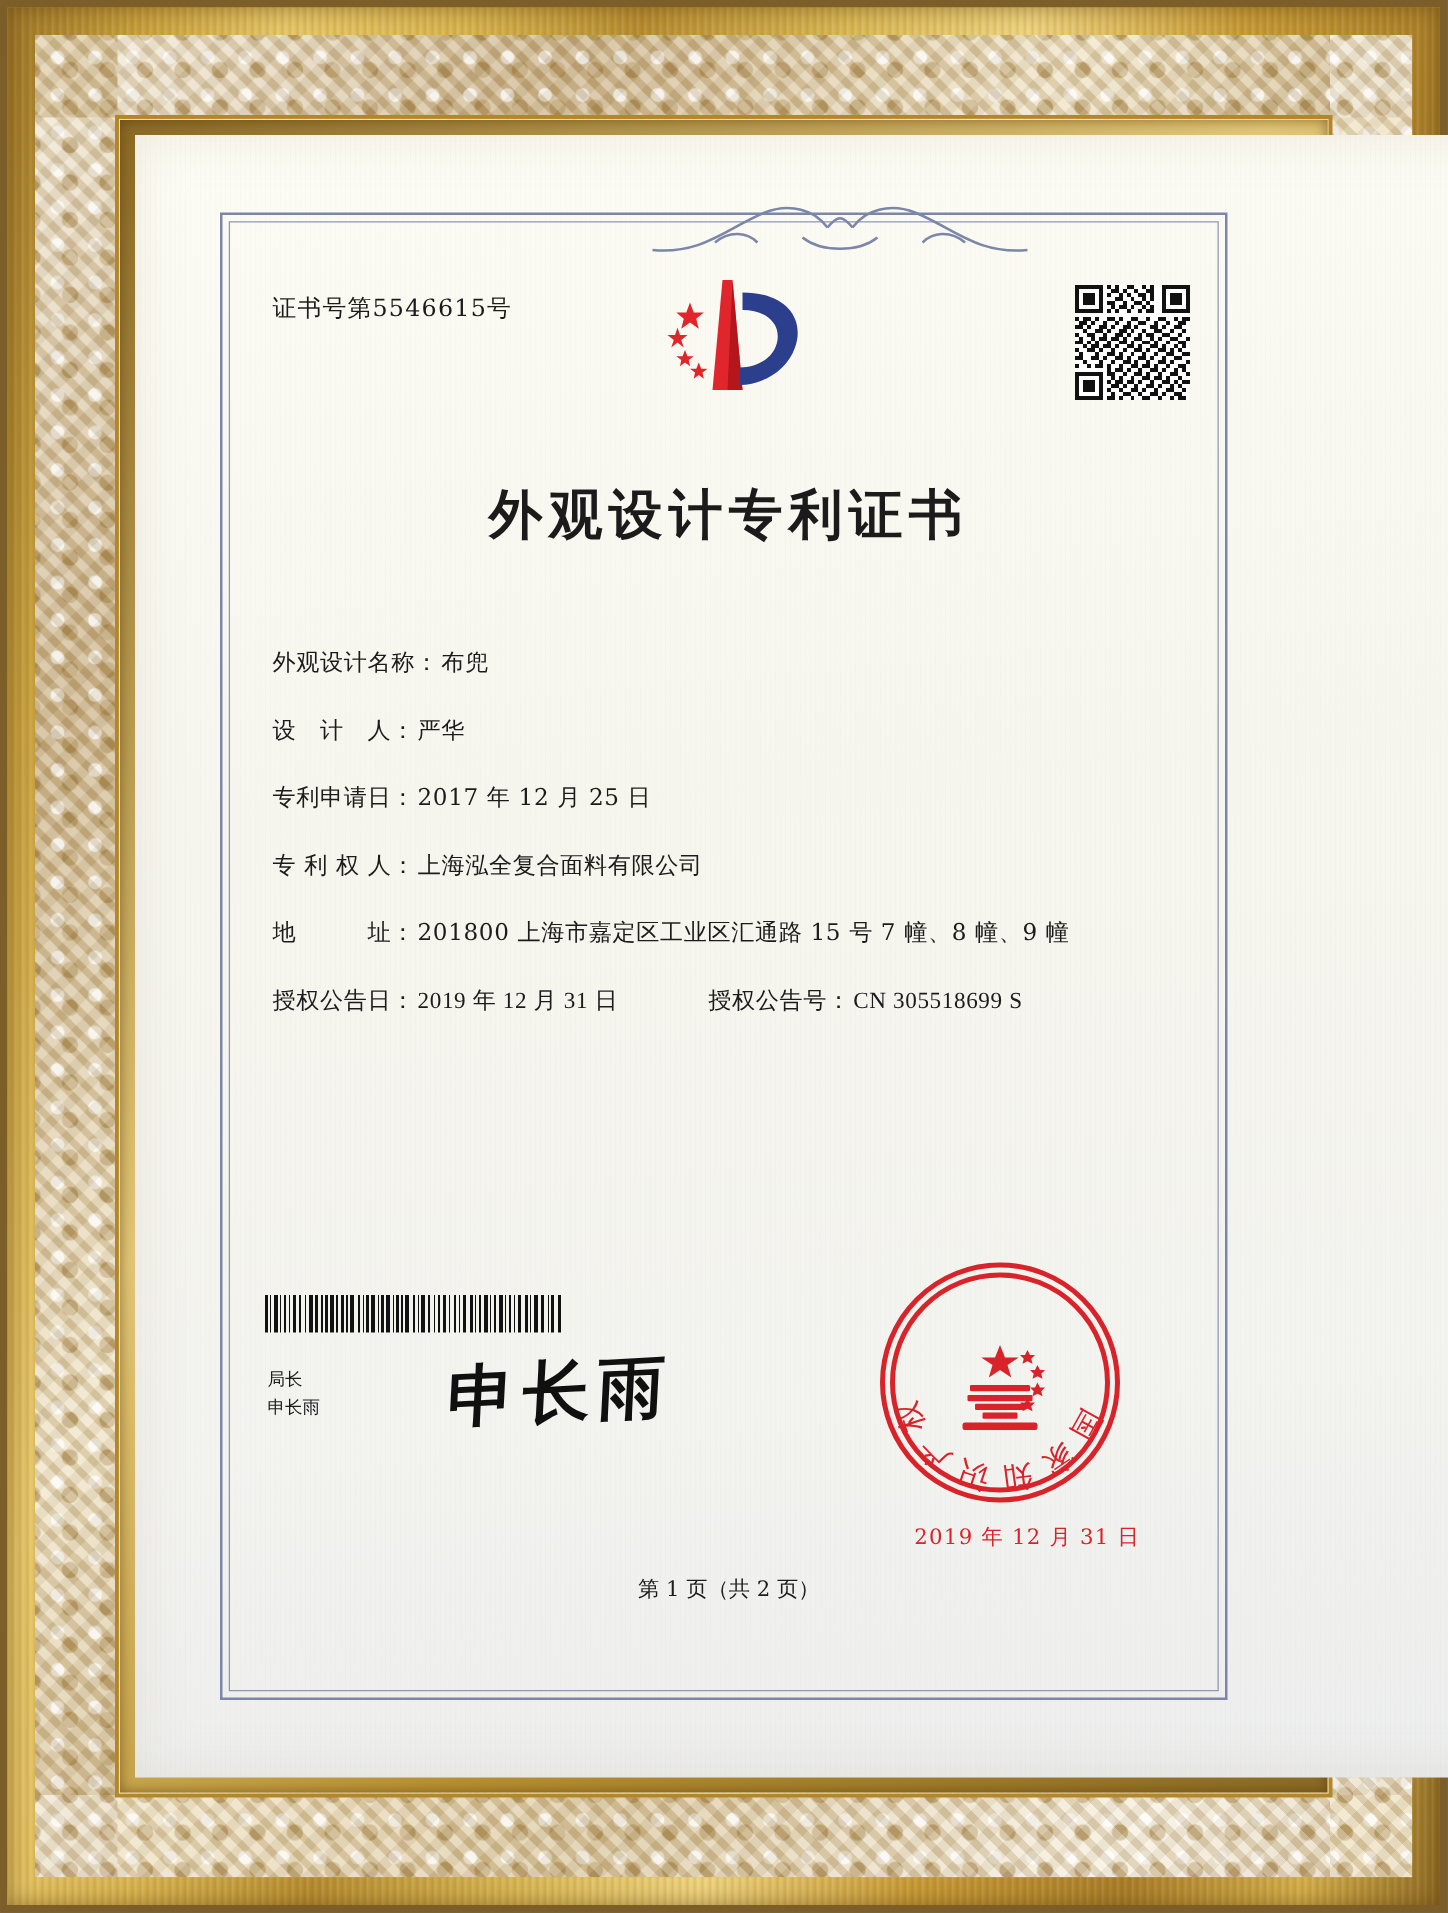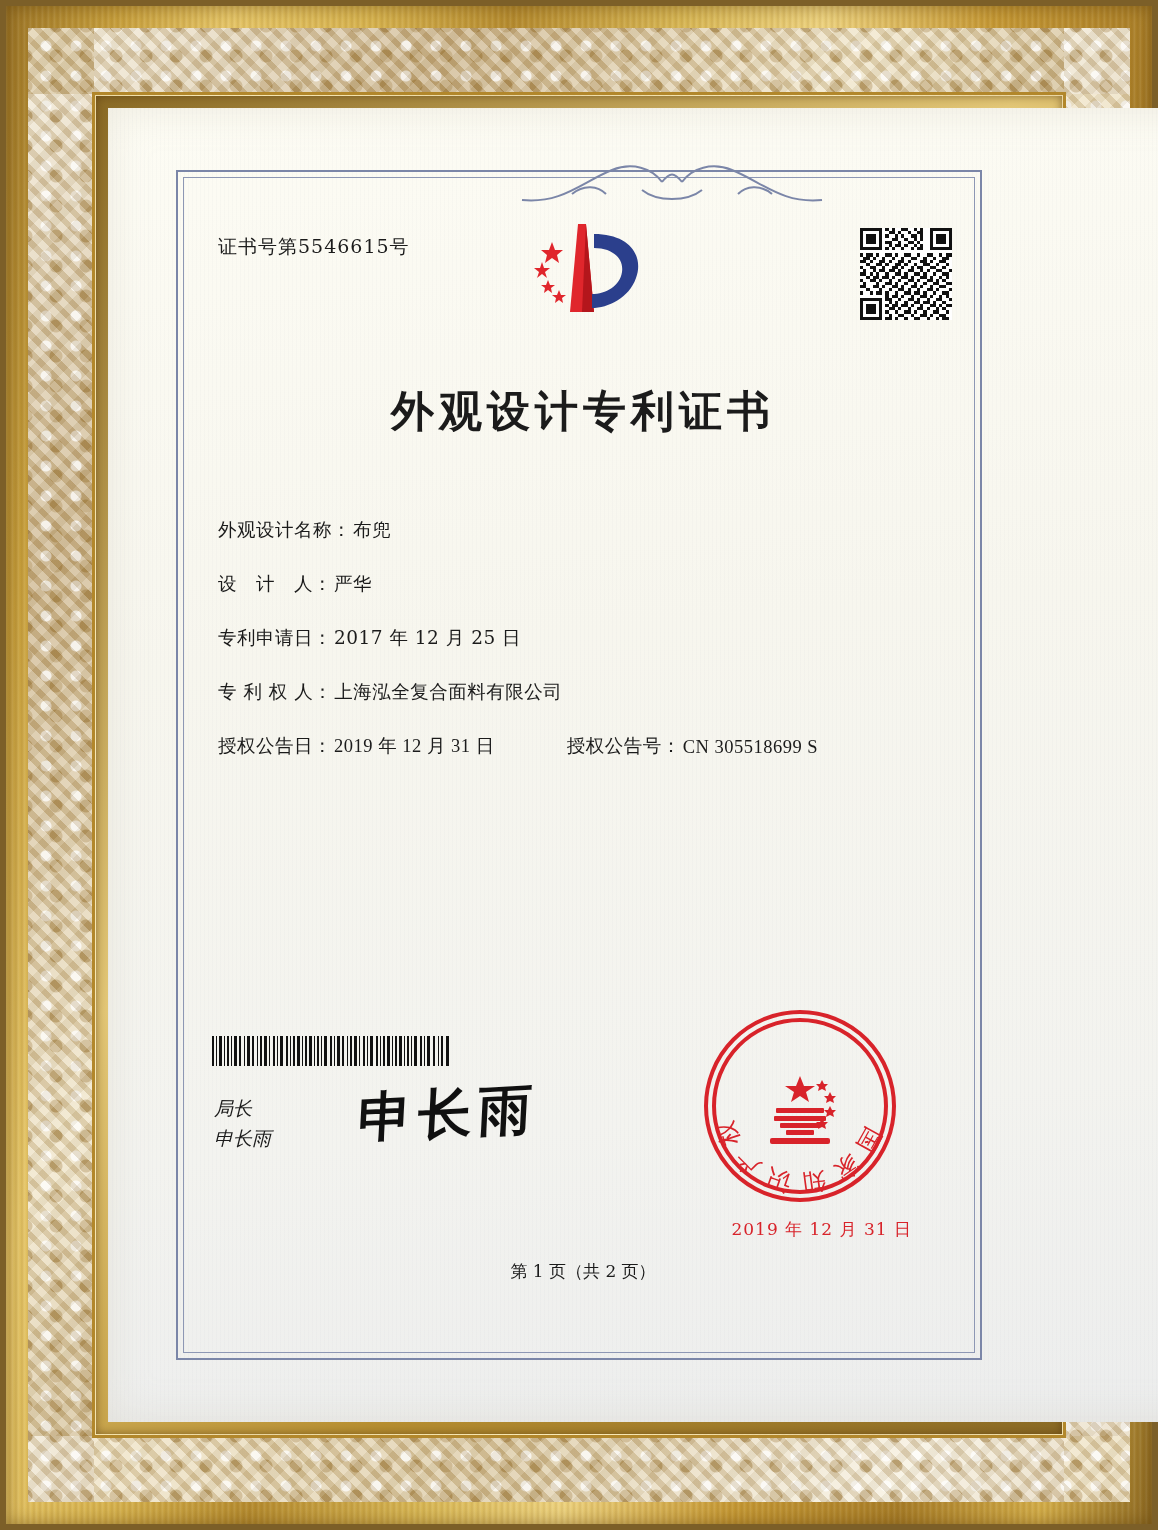--- a/index.html
+++ b/index.html
@@ -206,24 +206,23 @@
   }
 
   .barcode {
     position: absolute;
     left: 14px; top: 838px;
     width: 240px; height: 30px;
   }
   .signer {
     position: absolute;
     left: 16px; top: 895px;
-    font-size: 19px;
+    font-size: 14px;
     line-height: 1.6;
     font-family: "DejaVu Serif", "Liberation Serif", serif;
-    font-style: italic;
   }
   .handwriting {
     position: absolute;
     left: 160px; top: 880px;
     font-size: 54px;
     color: #101010;
     font-family: "DejaVu Serif", serif;
     letter-spacing: 6px;
     transform: rotate(-3deg) skewX(-6deg);
     font-weight: 600;
@@ -546,20 +545,24 @@
         <span class="field-value">严华</span>
       </div>
       <div class="field-row">
         <span class="field-label">专利申请日：</span>
         <span class="field-value">2017 年 12 月 25 日</span>
       </div>
       <div class="field-row">
         <span class="field-label">专 利 权 人：</span>
         <span class="field-value">上海泓全复合面料有限公司</span>
       </div>
+      <div class="field-row">
+        <span class="field-label">地　　　址：</span>
+        <span class="field-value">201800 上海市嘉定区工业区汇通路 15 号 7 幢、8 幢、9 幢</span>
+      </div>
       <div class="field-row dual">
         <span class="field-label">授权公告日：</span>
         <span class="field-value">2019 年 12 月 31 日</span>
         <span class="field-gap"></span>
         <span class="field-label">授权公告号：</span>
         <span class="field-value">CN 305518699 S</span>
       </div>
     </div>
 
 

